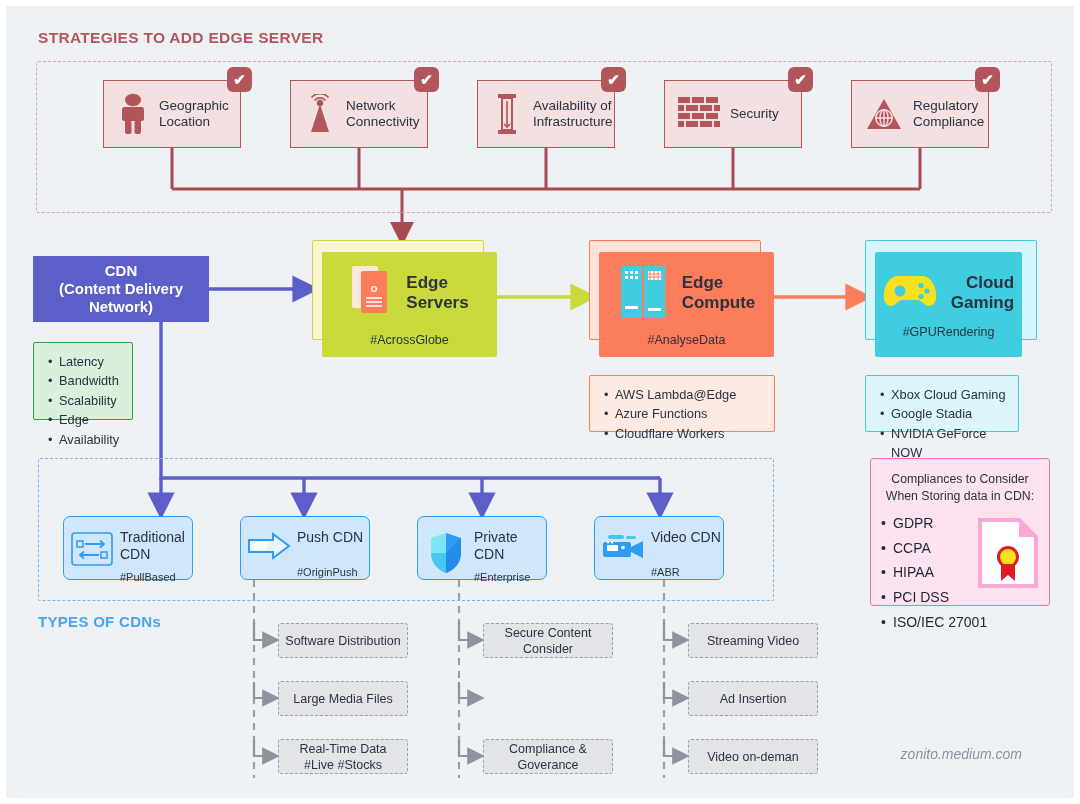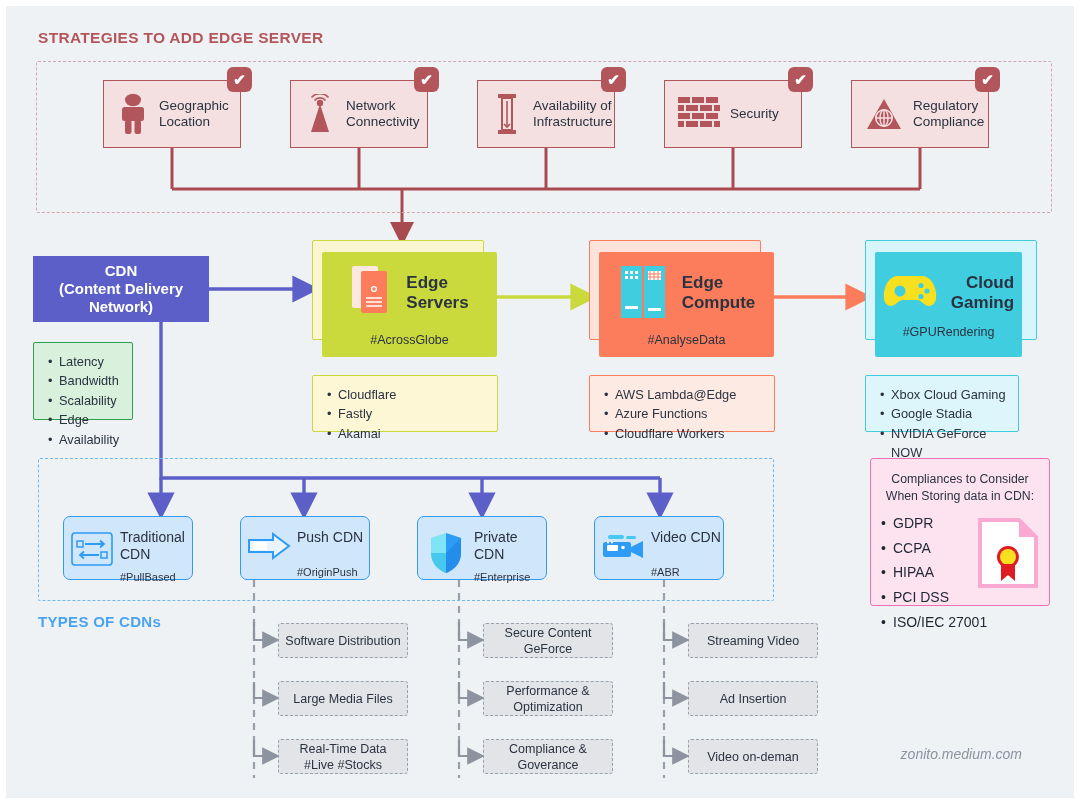--- a/index.html
+++ b/index.html
@@ -278,27 +278,20 @@
             <circle cx="24" cy="27" r="2.4" fill="none" stroke="#fff" stroke-width="1.3"></circle>
             <path d="M16 36 H32 M16 40 H32 M16 44 H32" stroke="#fff" stroke-width="1.4"></path>
           </svg>
       </span>
       <span class="ttl">
         <span>Edge</span><br>
         <span>Servers</span>
       </span>
     </div>
     <div class="tag">#AcrossGlobe</div>
-  </div>
-  <div class="abs listbox" style="left:306px;top:369px;width:186px;height:57px;background:#fdf7d6;border:1.6px solid #cada3c;">
-    <ul>
-      <li>Cloudflare</li>
-      <li>Fastly</li>
-      <li>Akamai</li>
-    </ul>
   </div>
 
   <div class="abs stack-back" style="left:583px;top:234px;width:172px;height:100px;background:#fde3da;border:1.5px solid #fc7d5b;"></div>
   <div class="abs card" style="left:593px;top:246px;width:175px;height:105px;background:#fc7d5b;">
     <div class="row">
       <span>
         <svg width="50" height="58" viewBox="0 0 50 58">
             <rect x="3" y="4" width="21" height="52" fill="#41cde0"></rect>
             <rect x="26" y="4" width="21" height="52" fill="#41cde0"></rect>
             <g fill="#fff">
@@ -441,27 +434,21 @@
   <div class="abs usecase" style="left:272px;top:733px;width:130px;height:35px;">
     <span>
       <span>Real-Time Data</span><br>
       <span>#Live #Stocks</span>
     </span>
   </div>
 
   <div class="abs usecase" style="left:477px;top:617px;width:130px;height:35px;">
     <span>
       <span>Secure Content</span><br>
-      <span>GeForce</span>
-    </span>
-  </div>
-  <div class="abs usecase" style="left:477px;top:675px;width:130px;height:35px;">
-    <span>
-      <span>Performance &amp;</span><br>
-      <span>Optimization</span>
+      <span>Consider</span>
     </span>
   </div>
   <div class="abs usecase" style="left:477px;top:733px;width:130px;height:35px;">
     <span>
       <span>Compliance &amp;</span><br>
       <span>Goverance</span>
     </span>
   </div>
 
   <div class="abs usecase" style="left:682px;top:617px;width:130px;height:35px;">

